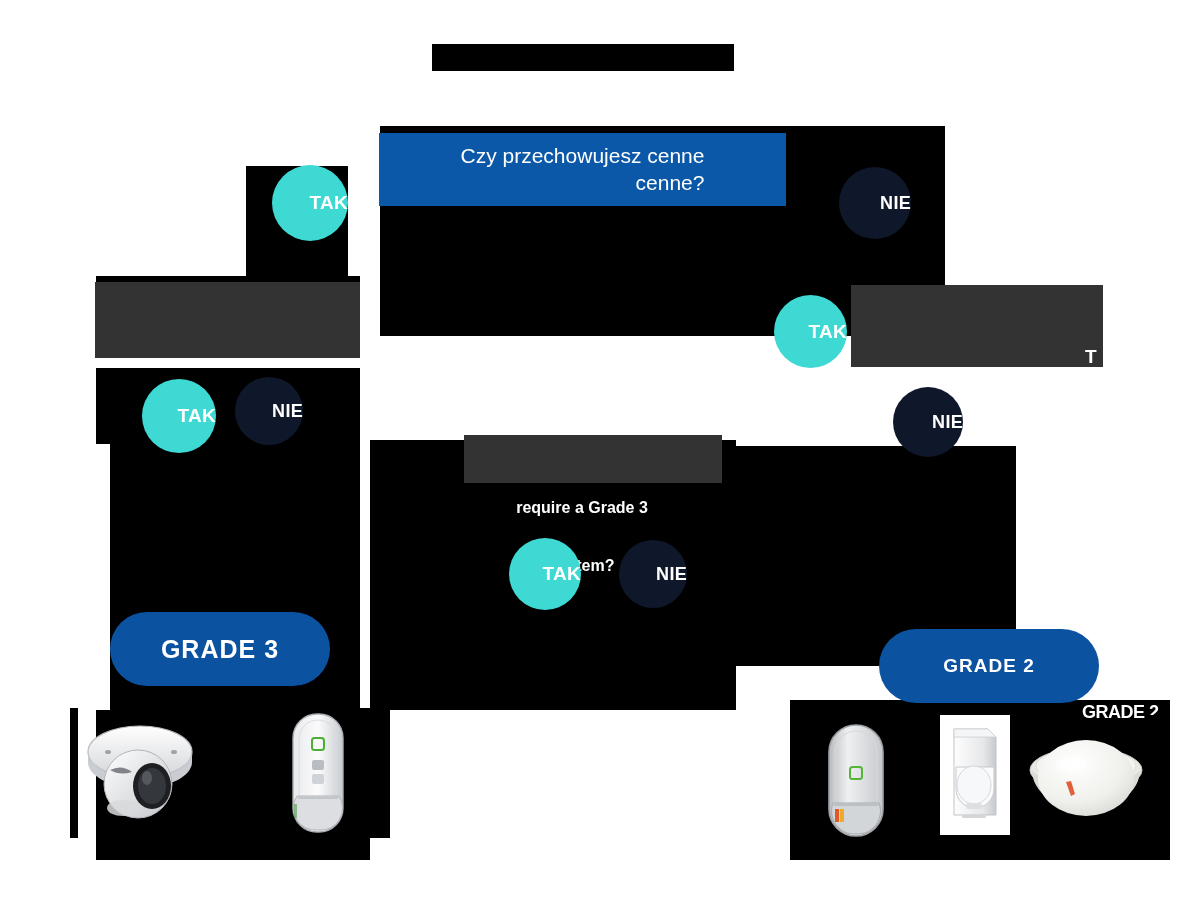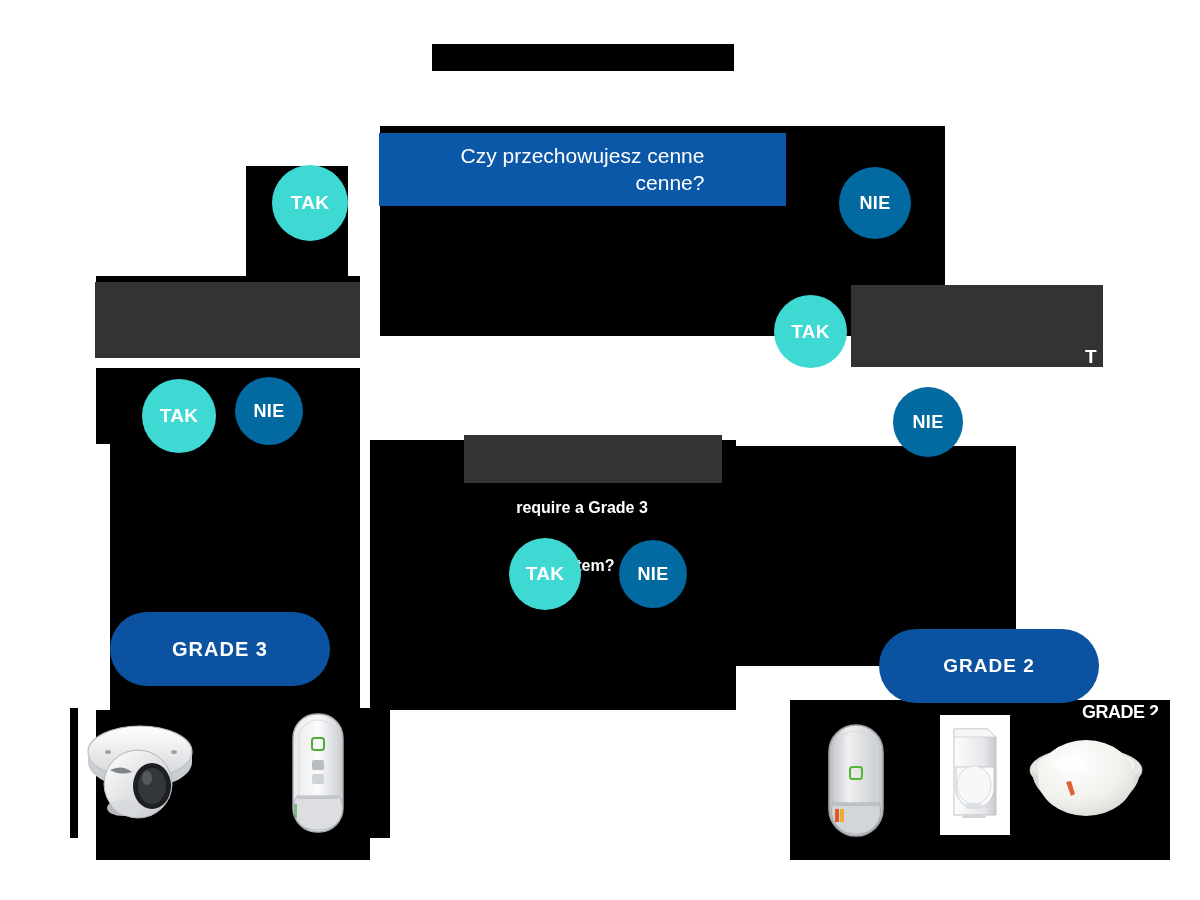--- a/index.html
+++ b/index.html
@@ -21,28 +21,28 @@
   .blk{background:#000000;}
   .gry{background:#333333;}
   .wht{background:#ffffff;}
 
   
   .chip{
     position:absolute;
     border-radius:50%;
     display:flex;
     align-items:center;
-    justify-content:center;
+    justify-content:flex-end;
     color:#ffffff;
     font-weight:bold;
     letter-spacing:.3px;
     user-select:none;
   }
   .chip.tak{background:#3FD9D4;}
-  .chip.nie{background:#0369a1;}
+  .chip.nie{background:#0f172a;}
 
   
   .banner{
     position:absolute;
     background:#0B58A8;
     color:#ffffff;
     display:flex;
     align-items:center;
     justify-content:center;
     text-align:right;
@@ -157,21 +157,21 @@
   </div>
 
   <div class="chip tak" style="left:509px;top:538px;width:72px;height:72px;font-size:19px;">
     <span>TAK</span>
   </div>
 
   <div class="chip nie" style="left:619px;top:540px;width:68px;height:68px;font-size:18px;">
     <span>NIE</span>
   </div>
 
-  <div class="pill" style="left:110px;top:612px;width:220px;height:74px;font-size:20px;">
+  <div class="pill" style="left:110px;top:612px;width:220px;height:74px;font-size:25px;">
     <span>GRADE 3</span>
   </div>
 
   <div class="pill" style="left:879px;top:629px;width:220px;height:74px;font-size:19px;">
     <span>GRADE 2</span>
   </div>
 
   <div class="wtxt cut" style="left:1082px;top:702px;width:120px;font-size:18px;text-align:left;letter-spacing:-0.5px;">GRADE 2</div>
 
   <div class="photo" style="left:78px;top:708px;width:130px;height:130px;">

